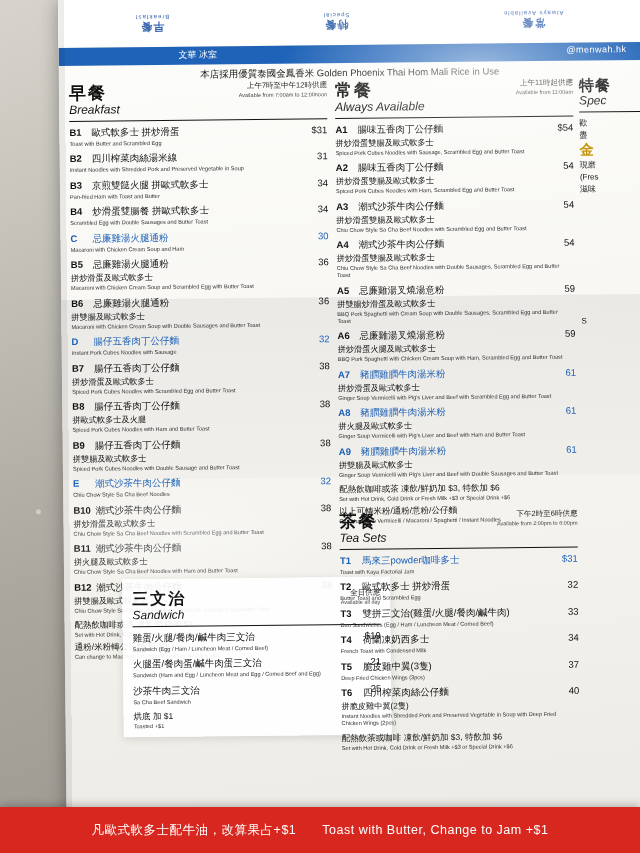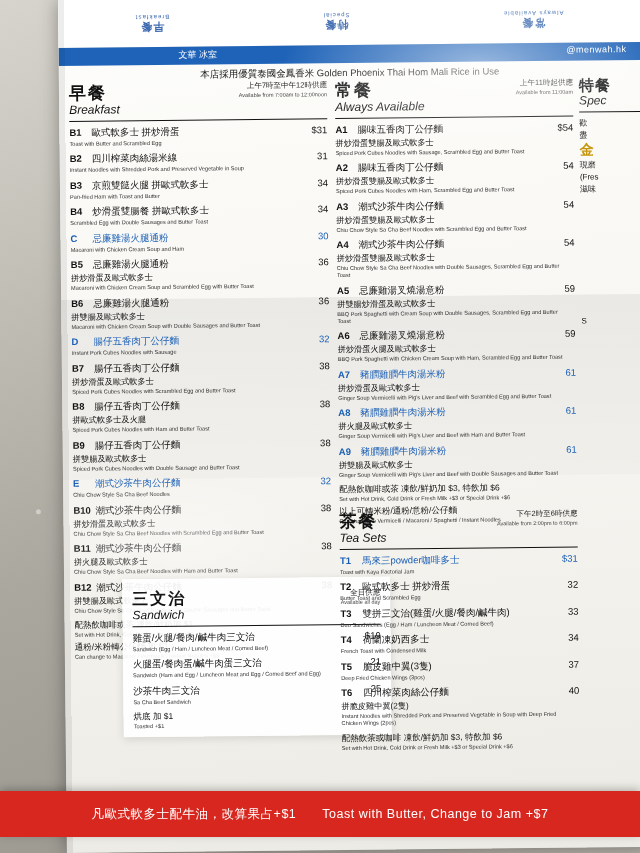--- a/index.html
+++ b/index.html
@@ -98,21 +98,21 @@
   }
   .sandwich .sechead .cn{font-size:16px;}
   
   .teasets{position:absolute;left:276px;top:513px;width:238px;}
   
   .col-right .sechead .cn{font-size:15px;letter-spacing:1px;}
   .rsmall{font-size:8px;color:#111;line-height:1.5;}
   .gold{color:#c8960c;font-weight:bold;font-size:14px;}
   
   .redbar{
-    position:absolute;left:0;bottom:16px;width:640px;height:46px;
+    position:absolute;left:0;bottom:0;width:640px;height:46px;
     background:#d8271f;color:#fff;display:flex;align-items:center;
     justify-content:center;gap:26px;font-size:12.5px;letter-spacing:.5px;
     box-shadow:0 -2px 8px rgba(0,0,0,.25);
   }
   .shadowband{
     position:absolute;left:0;top:300px;width:582px;height:180px;
     background:linear-gradient(180deg,rgba(0,0,0,.06),rgba(0,0,0,.02));
     pointer-events:none;
   }
 </style>
@@ -428,14 +428,14 @@
       <span>配熱飲茶或咖啡 凍飲/鮮奶加 $3, 特飲加 $6</span>
       <div class="en">Set with Hot Drink, Cold Drink or Fresh Milk +$3 or Special Drink +$6</div>
     </div>
   </div>
 
   <div class="glare"></div>
 </div>
 
 <div class="redbar">
   <span>凡歐式軟多士配牛油，改算果占+$1</span>
-  <span>Toast with Butter, Change to Jam +$7</span>
+  <span>Toast with Butter, Change to Jam +$1</span>
 </div>
 
 </body></html>

